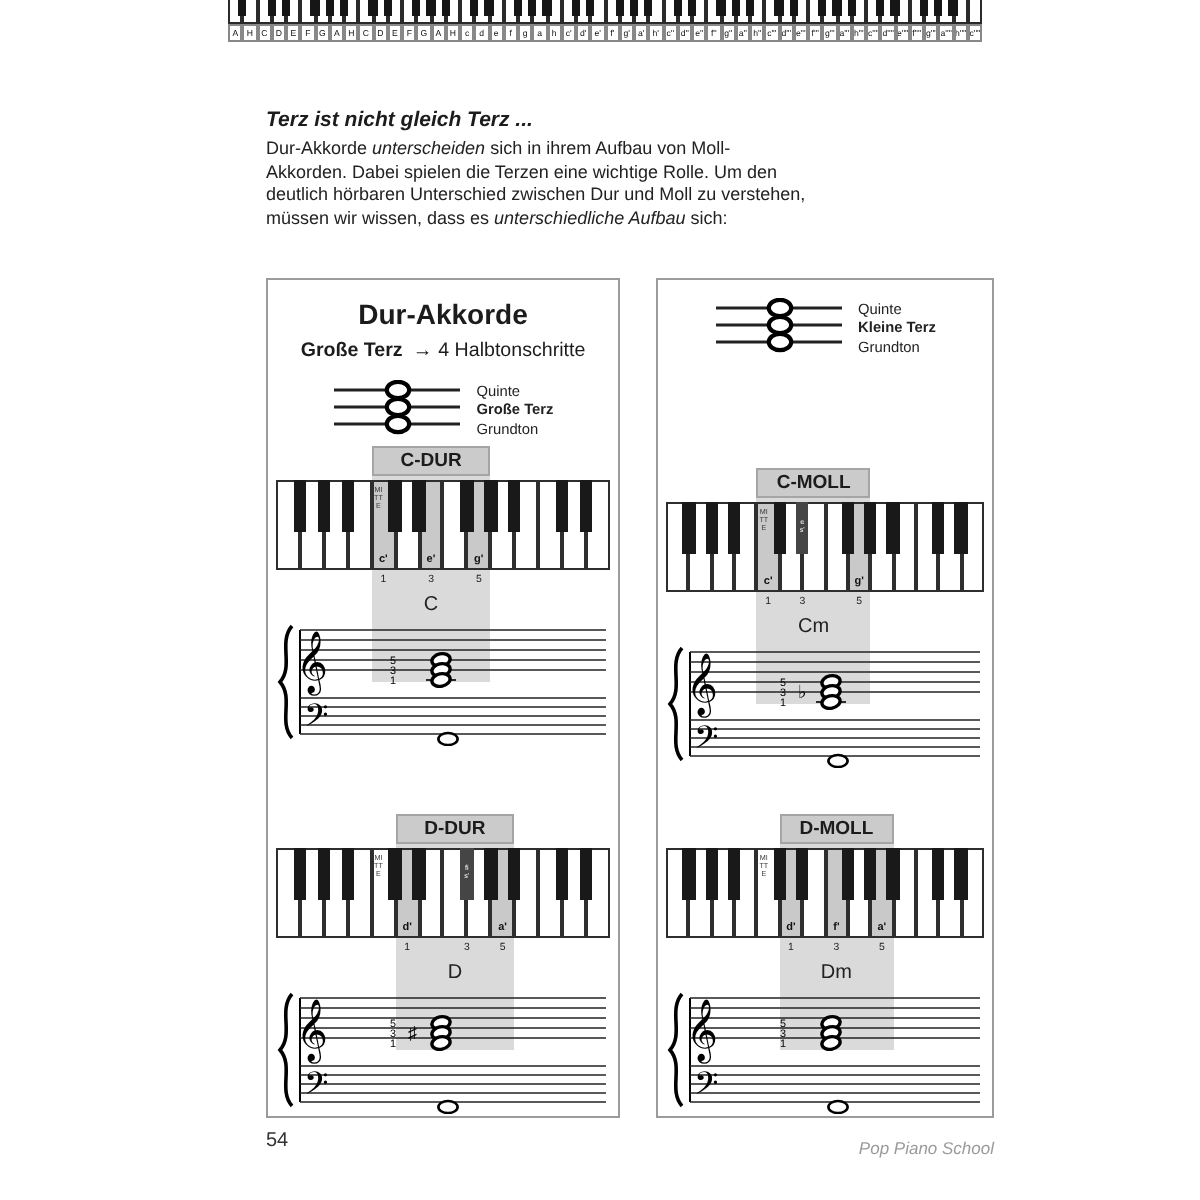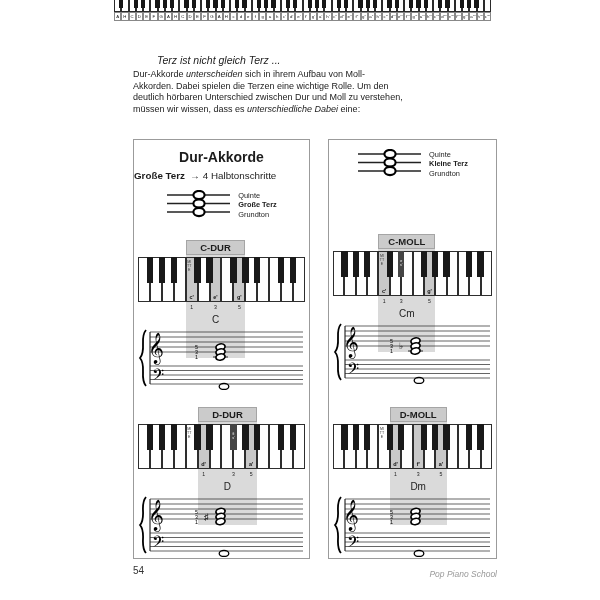--- a/index.html
+++ b/index.html
@@ -8,28 +8,28 @@
 
   
   .top-kb { position:absolute; left:114px; top:0; width:377px; }
   .tk-keys { position:relative; height:12px; display:flex; }
   .tk-white { flex:1; background:#fff; border:0.5px solid #2a2a2a; border-top:none; }
   .tk-black { position:absolute; top:0; width:4.4px; height:7.5px; background:#161616; z-index:2; }
   .tk-labels { display:flex; height:9px; }
   .tk-label { flex:1; border:0.5px solid #888; font-size:4.3px; line-height:8px; text-align:center; overflow:hidden; color:#111; background:#fff; white-space:nowrap; }
 
   .heading { position:absolute; left:133px; top:31px; font-size:14.5px; font-weight:bold; }
-  .subtitle { position:absolute; left:133px; top:54px; font-size:10.5px; font-weight:normal; font-style:italic;margin-left:24px; }
+  .subtitle { position:absolute; left:133px; top:54px; font-size:10.5px; font-weight:bold; font-style:italic; }
   .bodytext { position:absolute; left:133px; top:69px; width:272px; font-size:9px; line-height:11.6px; color:#222; }
 
   .chord-box { position:absolute; top:139px; height:420px; border:1px solid #9b9b9b; background:#fff; }
   .box-left { left:133px; width:177px; }
   .box-right { left:328px; width:169px; }
   .box-title { text-align:center; margin-top:9px; font-size:14px; font-weight:bold; }
-  .interval-line { margin-top:5px; font-size:9.8px; }
+  .interval-line { text-align:center; margin-top:5px; font-size:9.8px; }
   .interval-line b { margin-right:2px; }
   .interval-line .arrow { font-weight:bold; margin:0 3px; }
   .stack-row { display:flex; justify-content:center; align-items:center; margin-top:9px; gap:6px; }
   .stack-labels { font-size:7.4px; line-height:9.6px; color:#222; }
   .stack-labels .mid { font-weight:bold; }
 
   .chord-block { position:absolute; left:2px; right:2px; height:150px; }
   .band { position:absolute; top:0; height:118px; background:#dadada; }
   .chord-name { position:absolute; top:0; height:15px; background:#cbcbcb; border:0.5px solid #a5a5a5; font-weight:bold; font-size:9.5px; text-align:center; line-height:14px; z-index:1; }
   .mini-kb { position:absolute; top:17px; height:45px; display:flex; z-index:1; }
@@ -193,21 +193,21 @@
         <div class="tk-label">e''''</div>
         <div class="tk-label">f''''</div>
         <div class="tk-label">g''''</div>
         <div class="tk-label">a''''</div>
         <div class="tk-label">h''''</div>
         <div class="tk-label">c'''''</div>
       </div>
   </div>
 
   <p class="subtitle">Terz ist nicht gleich Terz ...</p>
-  <p class="bodytext"><span>Dur-Akkorde </span><i>unterscheiden</i><span> sich in ihrem Aufbau von Moll-Akkorden. Dabei spielen die Terzen eine wichtige Rolle. Um den deutlich hörbaren Unterschied zwischen Dur und Moll zu verstehen, müssen wir wissen, dass es </span><i>unterschiedliche Dabei</i><span> eine:</span></p>
+  <p class="bodytext"><span>Dur-Akkorde </span><i>unterscheiden</i><span> sich in ihrem Aufbau von Moll-Akkorden. Dabei spielen die Terzen eine wichtige Rolle. Um den deutlich hörbaren Unterschied zwischen Dur und Moll zu verstehen, müssen wir wissen, dass es </span><i>unterschiedliche Aufbau</i><span> sich:</span></p>
 
   <section class="chord-box box-left" id="col0">
     <div class="box-title">Dur-Akkorde</div>
     <div class="interval-line">
       <b>Große Terz</b><span class="arrow">→</span><span>4 Halbtonschritte</span>
     </div>
     <div class="stack-row">
       <svg width="66" height="30">
         <line x1="1" y1="5" x2="64" y2="5" stroke="#222" stroke-width="1.4"></line>
         <line x1="1" y1="13.5" x2="64" y2="13.5" stroke="#222" stroke-width="1.4"></line>
@@ -215,21 +215,21 @@
         <ellipse cx="33" cy="5" rx="5.6" ry="4.1" fill="#fff" stroke="#000" stroke-width="2.1"></ellipse>
         <ellipse cx="33" cy="13.5" rx="5.6" ry="4.1" fill="#fff" stroke="#000" stroke-width="2.1"></ellipse>
         <ellipse cx="33" cy="22" rx="5.6" ry="4.1" fill="#fff" stroke="#000" stroke-width="2.1"></ellipse>
       </svg>
       <div class="stack-labels">
         <div>Quinte</div>
         <div class="mid">Große Terz</div>
         <div>Grundton</div>
       </div>
     </div>
-  <div class="chord-block" style="top: 100px;">
+  <div class="chord-block" style="top: 83px;">
         <div class="band" style="left: 49.7143px; width: 59.6429px;"></div>
         <div class="chord-name" style="left: 49.7143px; width: 59.6429px;">C-DUR</div>
         <div class="mini-kb" style="left: 2px; width: 167px;">
           <div class="wkey"></div>
           <div class="wkey"></div>
           <div class="wkey"></div>
           <div class="wkey"></div>
           <div class="wkey pressed">
             <div class="wkey-label">c'</div>
           </div>

